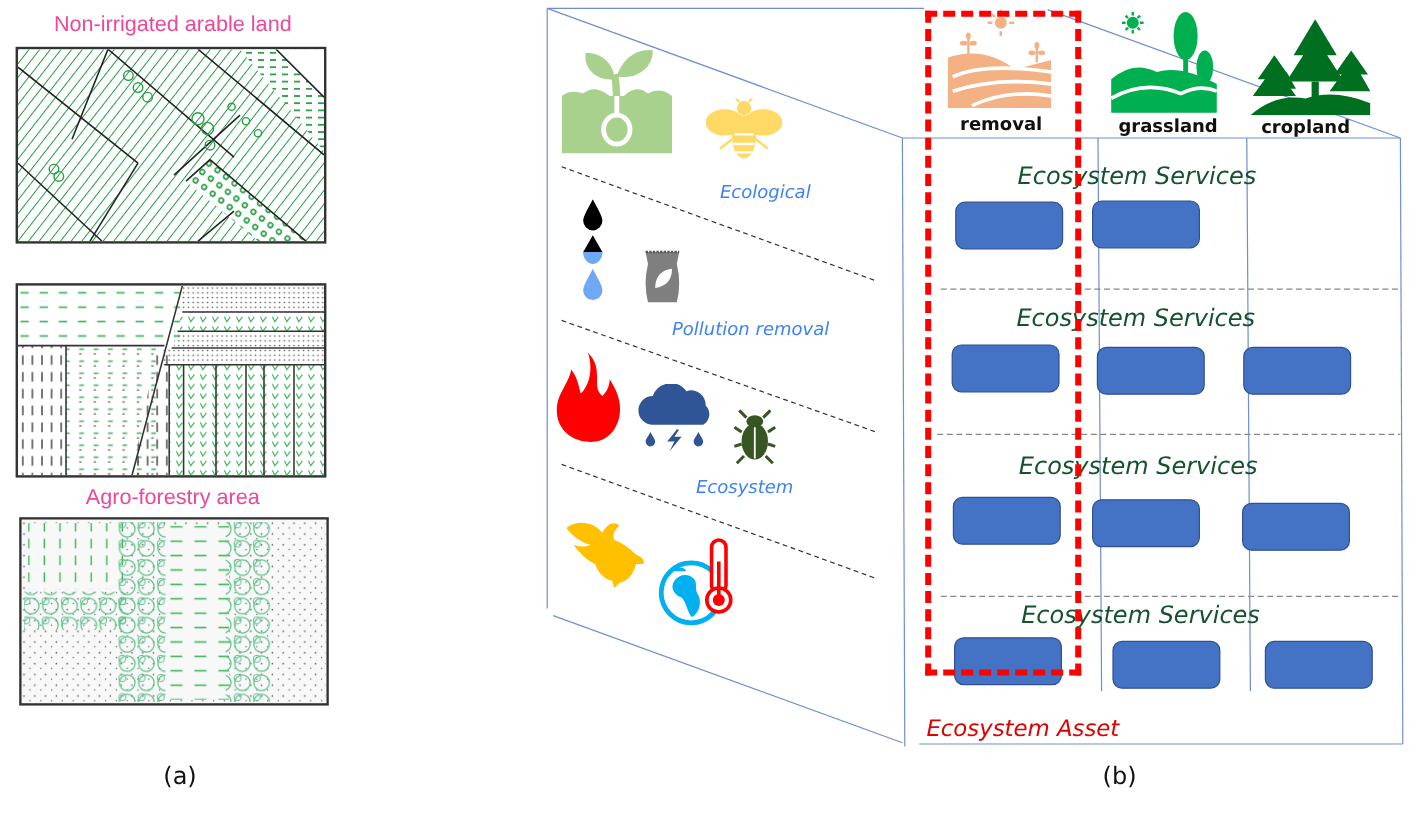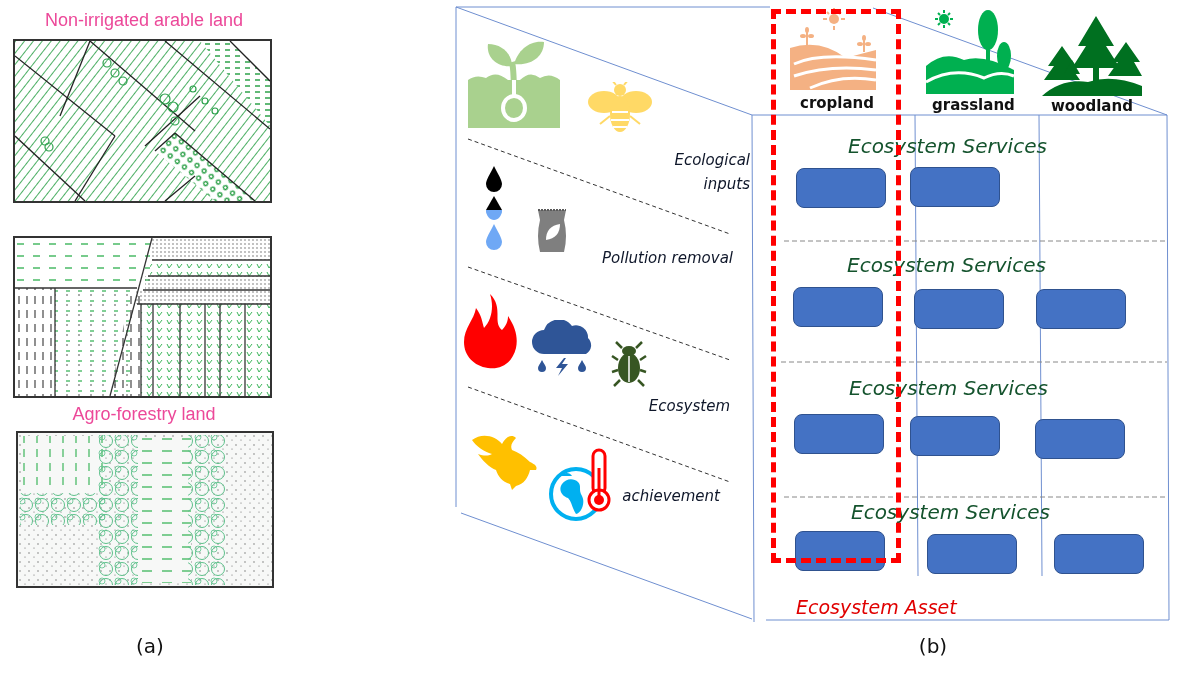--- a/index.html
+++ b/index.html
@@ -1,21 +1,21 @@
 <!DOCTYPE html>
 <html><head>
 <meta charset="utf-8">
 <style>
   html, body { margin:0; padding:0; background:#ffffff; }
   body { width:1177px; height:678px; position:relative; overflow:hidden; font-family:"Liberation Sans", sans-serif; }
   .abs { position:absolute; }
   .panel-title { font-family:Liberation Sans, sans-serif; font-size:18px; color:#ec4899; text-align:center; white-space:nowrap; }
   .caption { font-family:"DejaVu Sans", sans-serif; font-size:20px; color:#111; text-align:center; }
   .map-box { position:absolute; border:2px solid #333; background:#fff; overflow:hidden; }
-  .cat-label { position:absolute; font-family:"DejaVu Sans", sans-serif; font-style:italic; font-size:15px; color:#0f172a; text-align:right; line-height:24px; }
+  .cat-label { position:absolute; font-family:"DejaVu Sans", sans-serif; font-style:italic; font-size:15px; color:#3b82f6; line-height:24px; }
   .es-title { position:absolute; font-family:"DejaVu Sans", sans-serif; font-style:italic; font-size:20px; color:#14532d; white-space:nowrap; }
   .svc-box { position:absolute; width:90px; height:40px; background:#4472c4; border:1.5px solid #2f528f; border-radius:8px; box-sizing:border-box; }
   .eco-label { position:absolute; font-family:"DejaVu Sans", sans-serif; font-weight:bold; font-size:15px; color:#111; white-space:nowrap; }
   .asset-label { position:absolute; font-family:"DejaVu Sans", sans-serif; font-style:italic; font-size:19px; color:#e00000; white-space:nowrap; }
 </style>
 </head>
 <body>
 
 <div>
 
@@ -108,21 +108,21 @@
         <line x1="126" y1="66" x2="126" y2="158"></line>
         <line x1="138" y1="66" x2="138" y2="158"></line>
         <line x1="165" y1="66" x2="165" y2="158"></line>
         <line x1="190" y1="66" x2="190" y2="158"></line>
         <line x1="205" y1="66" x2="205" y2="158"></line>
         <line x1="230" y1="66" x2="230" y2="158"></line>
       </g>
     </svg>
   </div>
 
-  <div class="abs panel-title" style="left:13px; top:404px; width:262px;">Agro-forestry land</div>
+  <div class="abs panel-title" style="left:13px; top:404px; width:262px;">Agro-forestry area</div>
   <div class="map-box" style="left:16px; top:431px; width:254px; height:153px;">
     <svg width="254" height="153" viewBox="0 0 254 153">
       <defs>
         <pattern id="sdots" width="9" height="9" patternUnits="userSpaceOnUse">
           <circle cx="2" cy="3" r="0.7" fill="#666"></circle>
             <circle cx="7" cy="7" r="0.6" fill="#666"></circle>
         </pattern>
         <pattern id="vlines" width="13" height="14" patternUnits="userSpaceOnUse">
           <line x1="6" y1="2" x2="6" y2="10" stroke="#3cb55a" stroke-width="1.2"></line>
         </pattern>
@@ -252,30 +252,28 @@
     <path d="M14,36 C18,30 26,30 30,34 C34,38 30,42 34,48 C38,56 32,66 28,66 C24,60 24,54 20,50 C14,48 10,42 14,36 Z" fill="#00b0f0"></path>
     <path d="M12,28 C16,24 22,24 24,28 Z" fill="#00b0f0"></path>
     <rect x="45" y="2" width="12" height="44" rx="6" fill="#fff" stroke="#ff0000" stroke-width="3"></rect>
     <circle cx="51" cy="52" r="10" fill="#fff" stroke="#ff0000" stroke-width="3"></circle>
     <circle cx="51" cy="52" r="5" fill="#ff0000"></circle>
     <line x1="51" y1="20" x2="51" y2="48" stroke="#ff0000" stroke-width="3"></line>
   </svg>
 
   <div class="cat-label" style="left:600px; top:148px; width:150px;">
     <div>Ecological</div>
-    <div>inputs</div>
-  </div>
-  <div class="cat-label" style="left:560px; top:246px; width:173px;">
+  </div>
+  <div class="cat-label" style="left:560px; top:262px; width:173px;">
     <div>Pollution removal</div>
   </div>
   <div class="cat-label" style="left:580px; top:394px; width:150px;">
     <div>Ecosystem</div>
   </div>
   <div class="cat-label" style="left:580px; top:484px; width:140px;">
-    <div>achievement</div>
   </div>
 
   <svg class="abs" style="left:790px; top:8px;" width="86" height="86" viewBox="0 0 86 86">
     <g stroke="#f4b183" stroke-width="2">
       <line x1="44" y1="0" x2="44" y2="4"></line>
         <line x1="44" y1="18" x2="44" y2="22"></line>
       <line x1="33" y1="11" x2="37" y2="11"></line>
         <line x1="51" y1="11" x2="55" y2="11"></line>
       <line x1="37" y1="4" x2="39" y2="6"></line>
         <line x1="51" y1="4" x2="49" y2="6"></line>
@@ -289,21 +287,21 @@
       <rect x="16" y="24" width="2" height="14"></rect>
         <ellipse cx="13" cy="28" rx="3" ry="2"></ellipse>
         <ellipse cx="21" cy="28" rx="3" ry="2"></ellipse>
         <ellipse cx="17" cy="22" rx="2" ry="3"></ellipse>
       <rect x="73" y="32" width="2" height="12"></rect>
         <ellipse cx="70" cy="36" rx="3" ry="2"></ellipse>
         <ellipse cx="78" cy="36" rx="3" ry="2"></ellipse>
         <ellipse cx="74" cy="30" rx="2" ry="3"></ellipse>
     </g>
   </svg>
-  <div class="eco-label" style="left:800px; top:94px;">cropland</div>
+  <div class="eco-label" style="left:800px; top:94px;">removal</div>
 
   <svg class="abs" style="left:924px; top:10px;" width="92" height="86" viewBox="0 0 92 86">
     <g stroke="#00b050" stroke-width="2">
       <line x1="20" y1="0" x2="20" y2="3"></line>
         <line x1="20" y1="15" x2="20" y2="18"></line>
       <line x1="11" y1="9" x2="14" y2="9"></line>
         <line x1="26" y1="9" x2="29" y2="9"></line>
       <line x1="14" y1="3" x2="16" y2="5"></line>
         <line x1="26" y1="3" x2="24" y2="5"></line>
       <line x1="14" y1="15" x2="16" y2="13"></line>
@@ -322,21 +320,21 @@
   <svg class="abs" style="left:1042px; top:16px;" width="100" height="80" viewBox="0 0 100 80">
     <g fill="#007020">
       <polygon points="54,0 36,30 44,30 30,52 78,52 64,30 72,30"></polygon>
       <rect x="51" y="52" width="6" height="16"></rect>
       <polygon points="84,26 70,46 76,46 66,60 100,60 92,46 98,46"></polygon>
       <polygon points="20,30 6,50 12,50 2,64 38,64 28,50 34,50"></polygon>
       <polygon points="30,44 22,58 38,58"></polygon>
       <path d="M0,80 Q20,62 46,66 Q70,58 100,70 L100,80 Z"></path>
     </g>
   </svg>
-  <div class="eco-label" style="left:1051px; top:97px;">woodland</div>
+  <div class="eco-label" style="left:1051px; top:97px;">cropland</div>
 
   <div class="es-title" style="left:848px; top:134px;">Ecosystem Services</div>
   <div class="svc-box" style="left:796px; top:168px;"></div>
   <div class="svc-box" style="left:910px; top:167px;"></div>
 
   <div class="es-title" style="left:847px; top:253px;">Ecosystem Services</div>
   <div class="svc-box" style="left:793px; top:287px;"></div>
   <div class="svc-box" style="left:914px; top:289px;"></div>
   <div class="svc-box" style="left:1036px; top:289px;"></div>
 
@@ -344,16 +342,16 @@
   <div class="svc-box" style="left:794px; top:414px;"></div>
   <div class="svc-box" style="left:910px; top:416px;"></div>
   <div class="svc-box" style="left:1035px; top:419px;"></div>
 
   <div class="es-title" style="left:851px; top:500px;">Ecosystem Services</div>
   <div class="svc-box" style="left:795px; top:531px;"></div>
   <div class="svc-box" style="left:927px; top:534px;"></div>
   <div class="svc-box" style="left:1054px; top:534px;"></div>
 
   <div class="abs" style="left:771px; top:9px; width:130px; height:554px; border:5px dashed #ff0000; box-sizing:border-box;"></div>
-  <div class="asset-label" style="left:796px; top:596px;">Ecosystem Asset</div>
+  <div class="asset-label" style="left:772px; top:596px;">Ecosystem Asset</div>
 
   <div class="abs caption" style="left:903px; top:634px; width:60px;">(b)</div>
 </div>
 
 </body></html>

